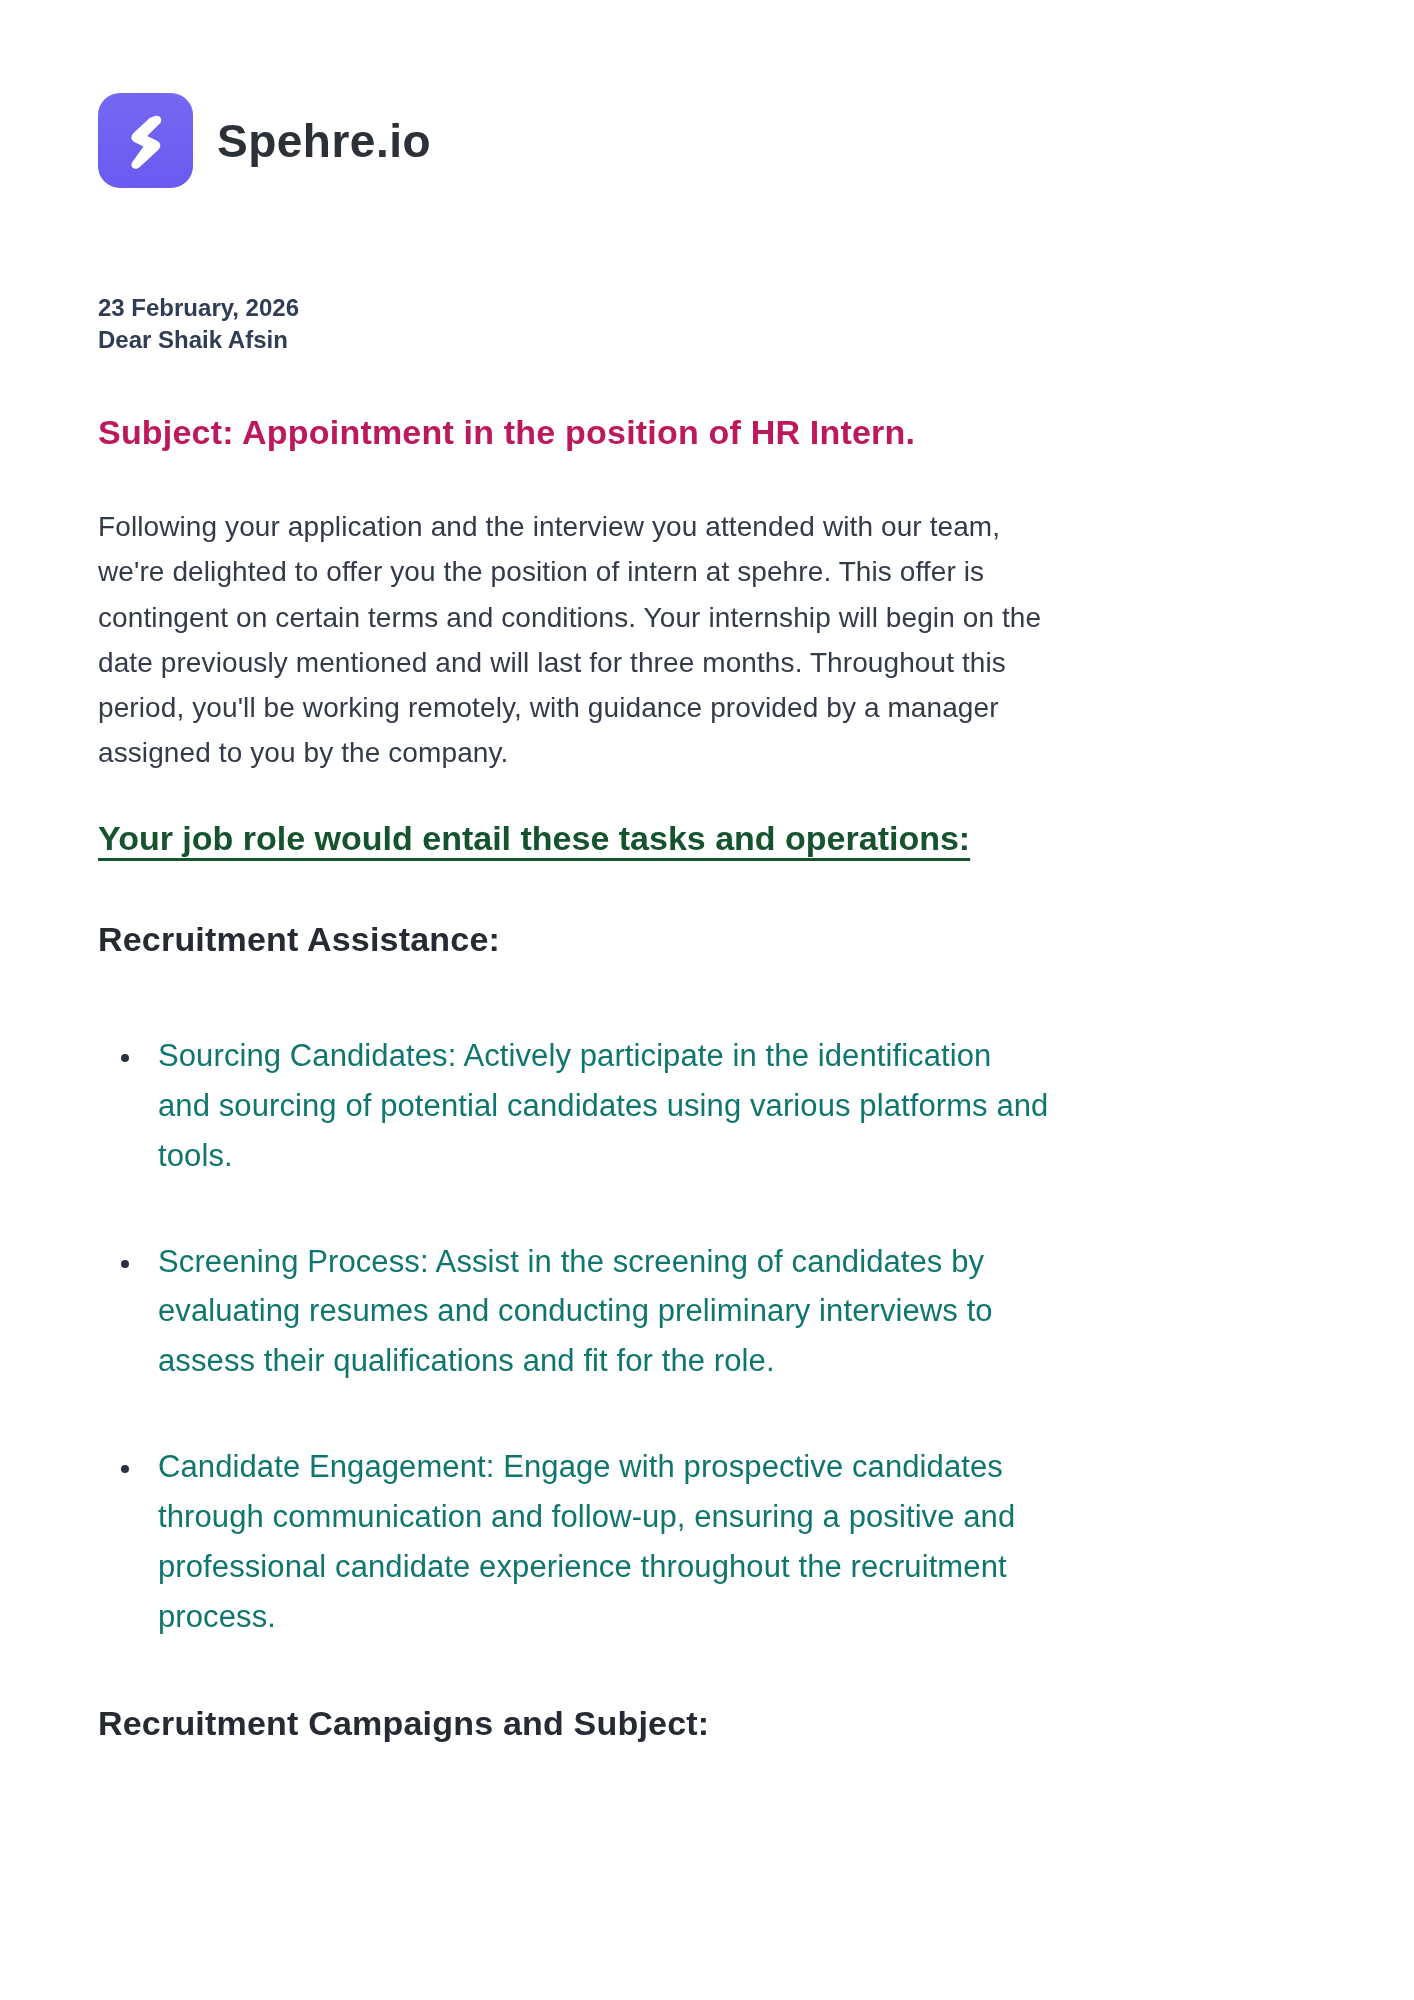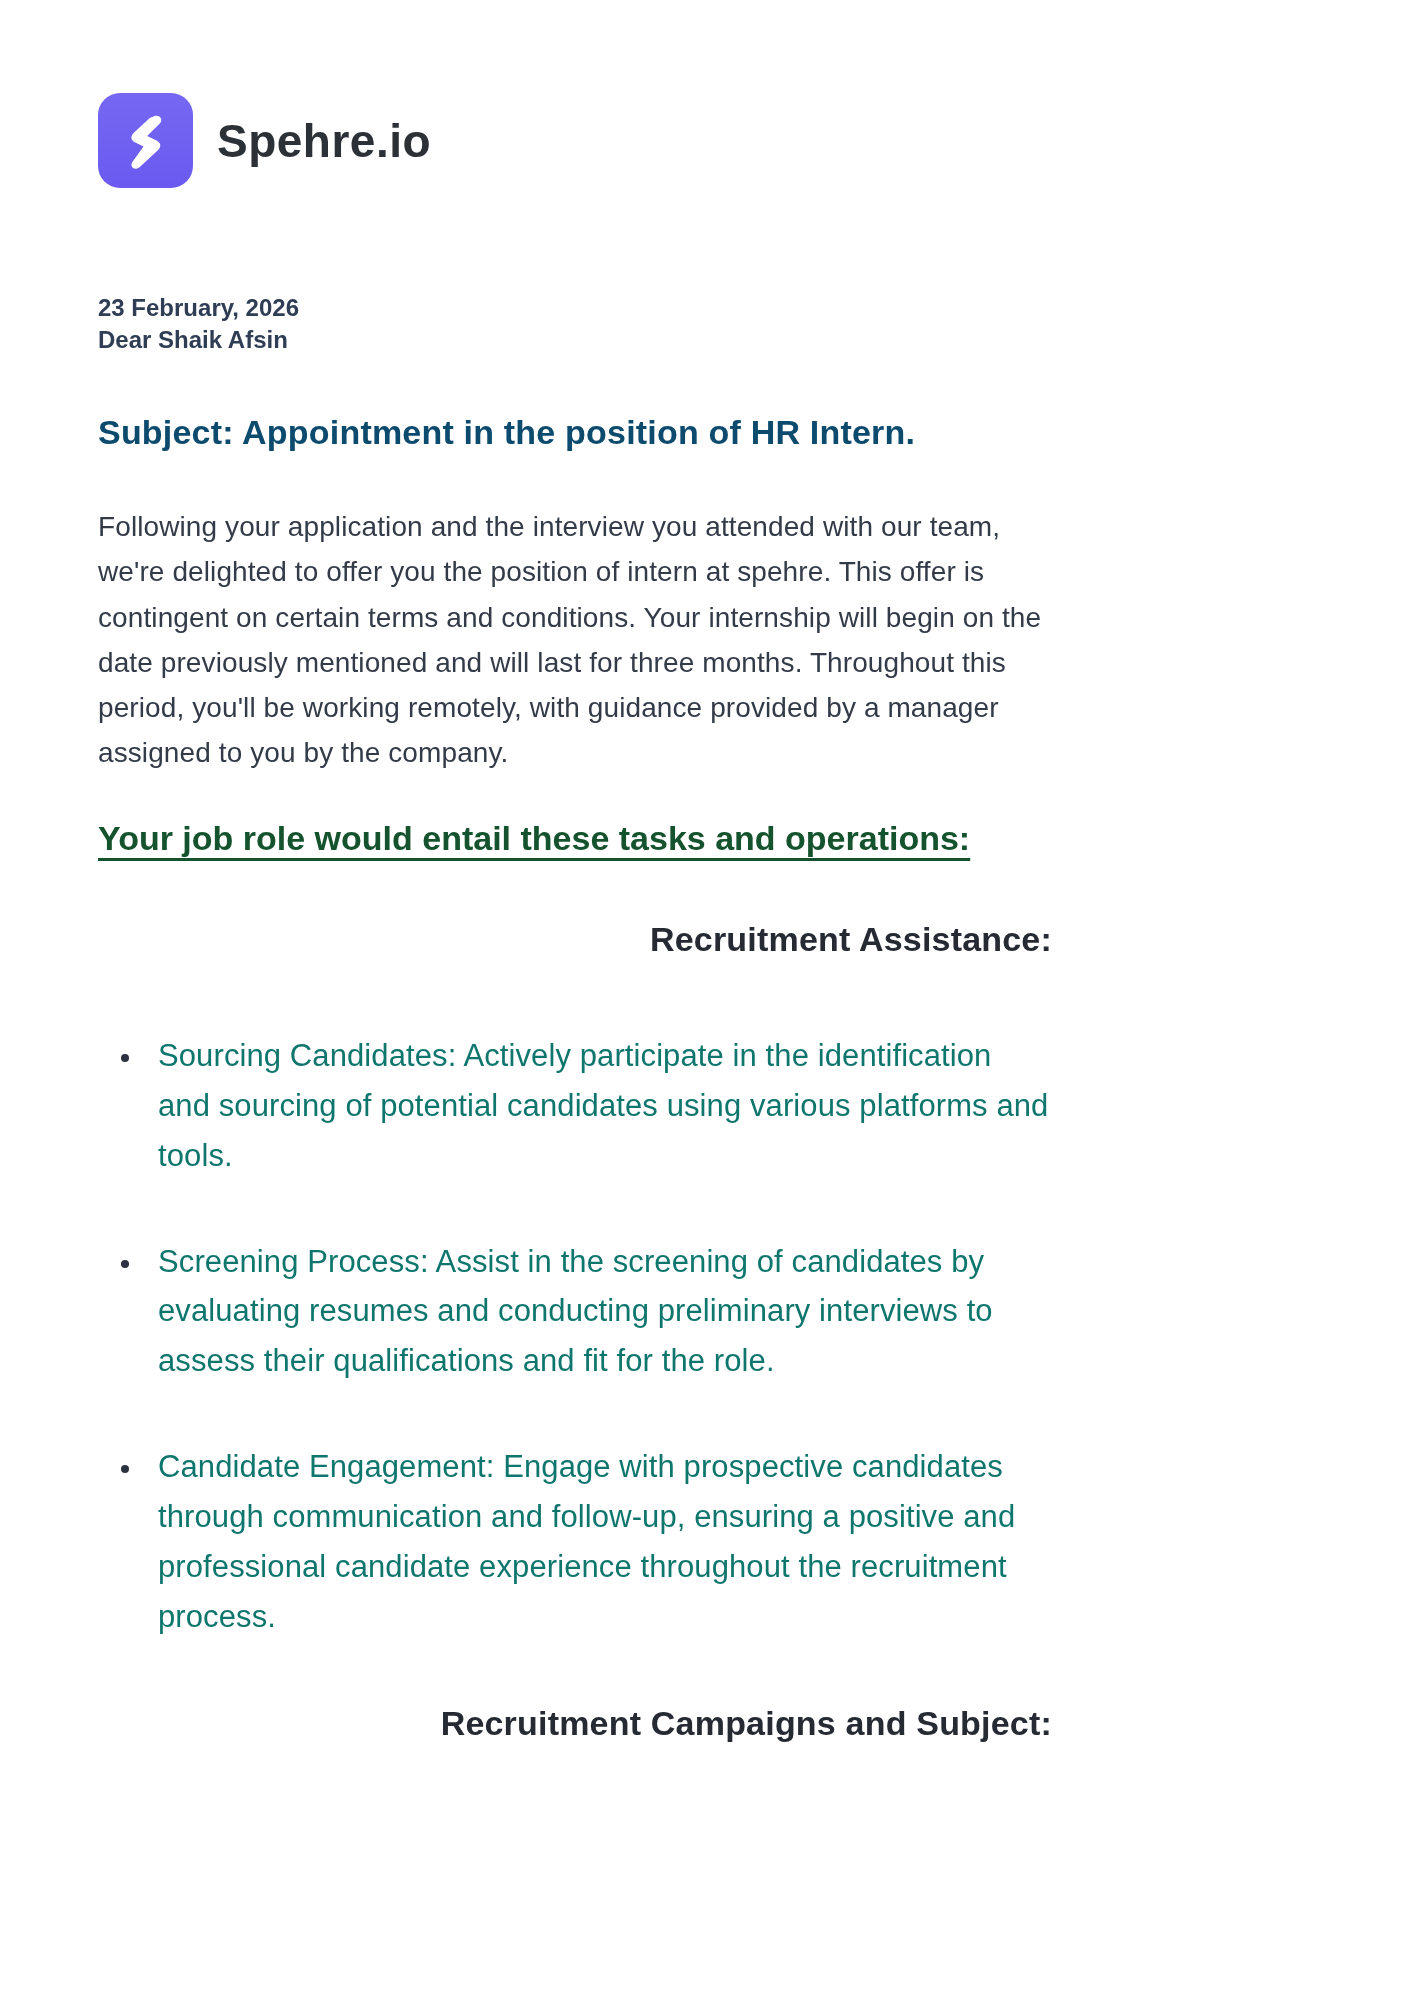--- a/index.html
+++ b/index.html
@@ -50,21 +50,21 @@
     margin-top: 104px;
     font-size: 24px;
     font-weight: 700;
     color: #2f3d55;
     line-height: 1.32;
   }
   .subject {
     margin-top: 58px;
     font-size: 34px;
     font-weight: 700;
-    color: #0c4a6e;
+    color: #be185d;
     letter-spacing: 0.2px;
   }
   .body-par {
     margin-top: 52px;
     font-size: 28px;
     font-weight: 400;
     color: #333b49;
     line-height: 1.61;
     letter-spacing: 0.1px;
   }
@@ -76,21 +76,20 @@
     text-decoration: underline;
     text-underline-offset: 8px;
     text-decoration-thickness: 3px;
   }
   .section-title {
     margin-top: 62px;
     font-size: 34px;
     font-weight: 700;
     color: #252a33;
     letter-spacing: 0.2px;
-    text-align: right;
   }
   ul.bullets {
     margin: 72px 0 0 0;
     padding: 0 0 0 46px;
     list-style: disc outside;
   }
   ul.bullets li {
     font-size: 31px;
     font-weight: 400;
     color: #0f766e;

